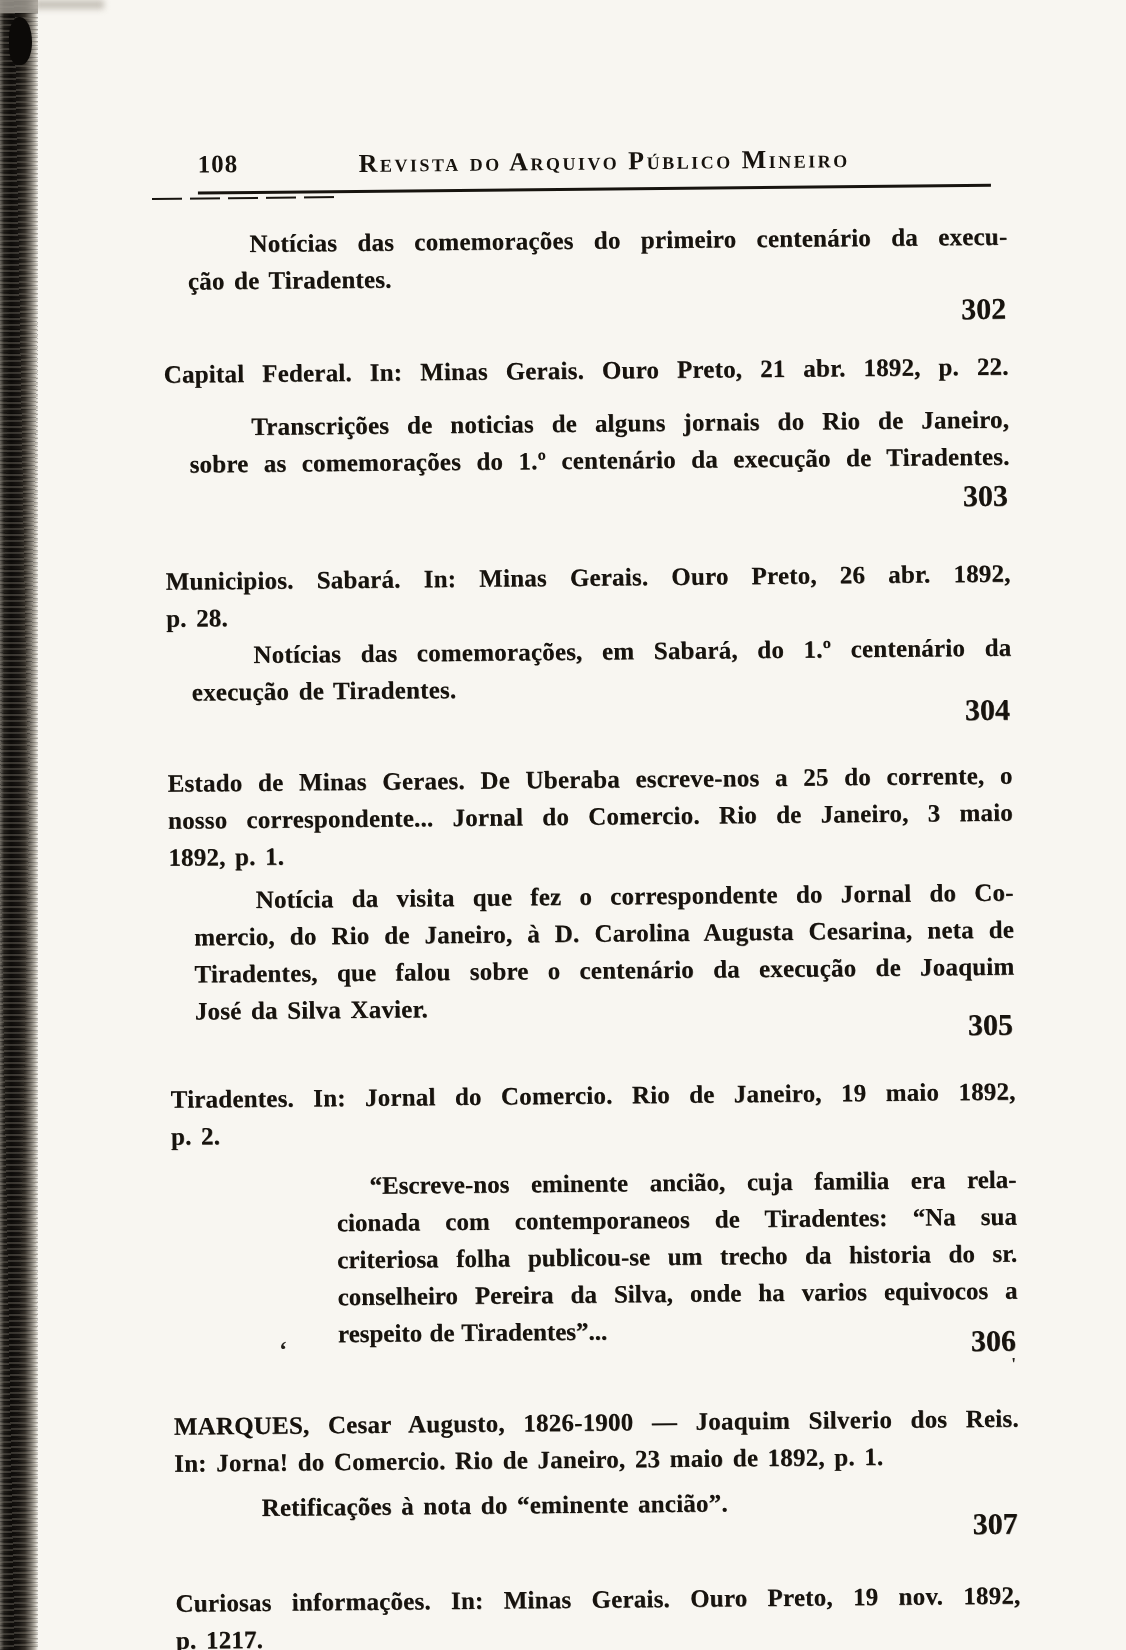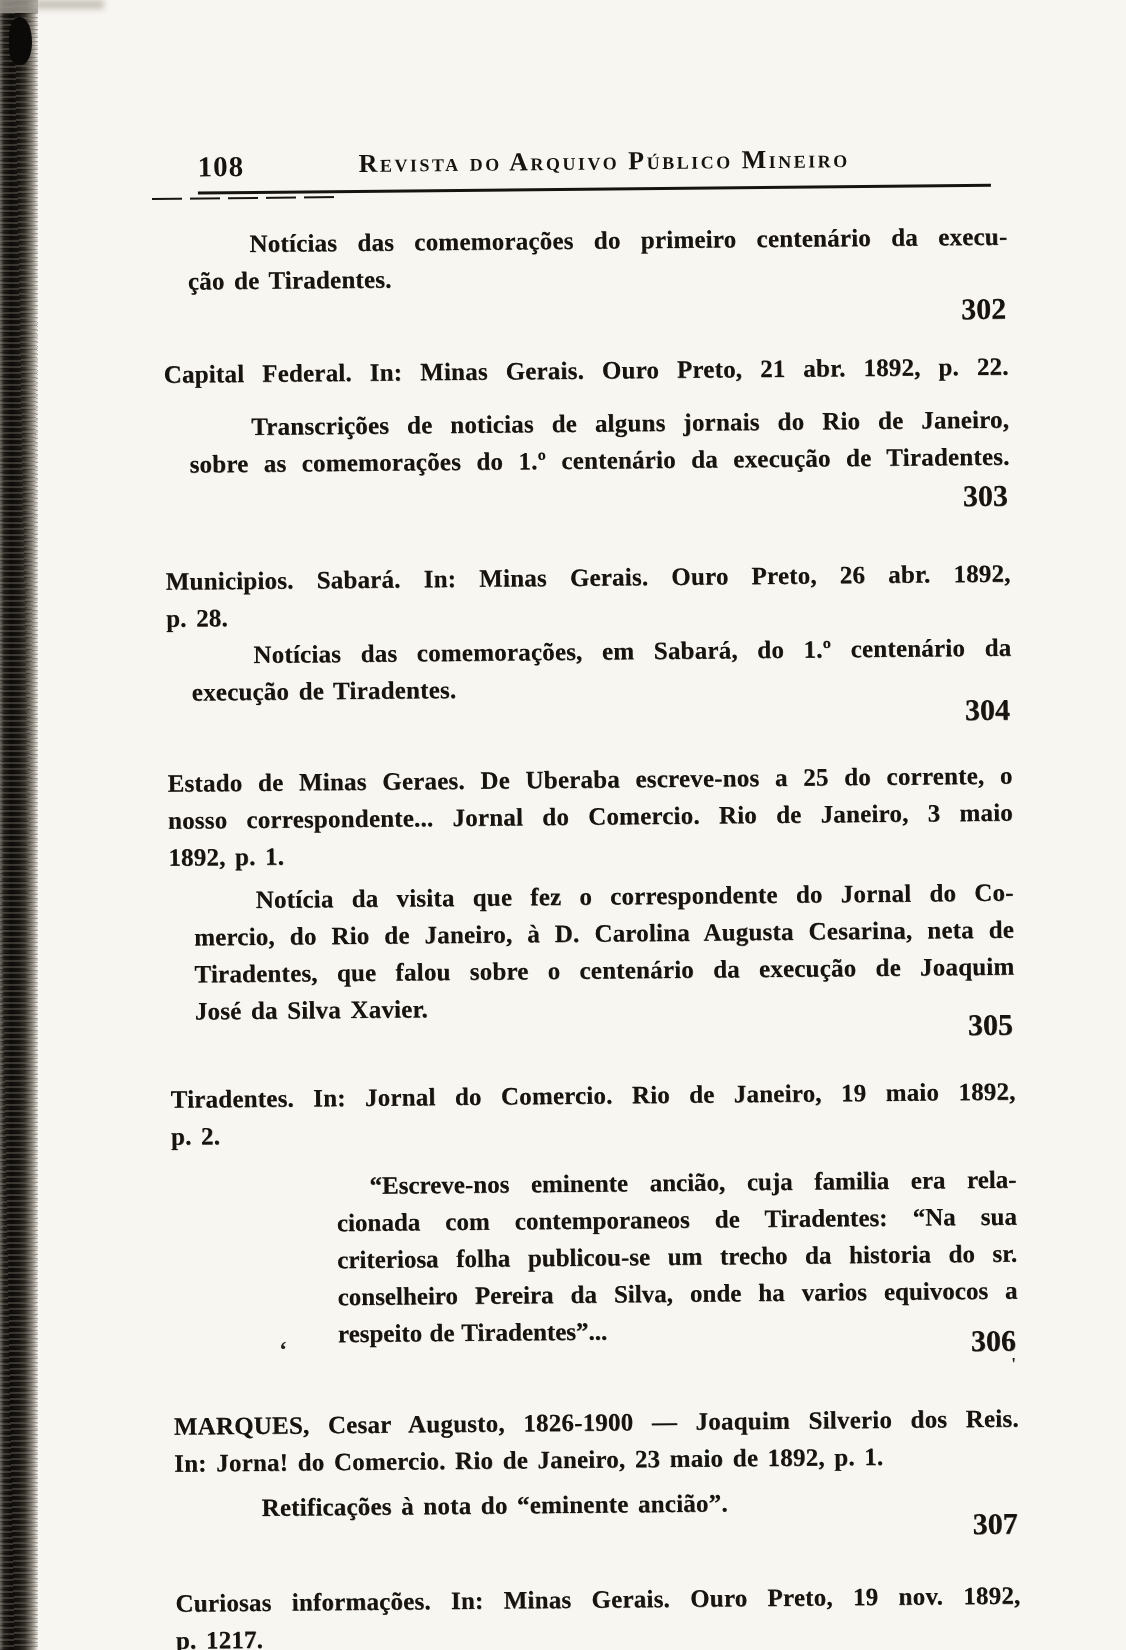--- a/index.html
+++ b/index.html
@@ -38,21 +38,21 @@
     position: absolute; inset: 0;
     transform: rotate(-0.55deg);
     transform-origin: 560px 820px;
     color: #17130e;
   }
   .content { position: absolute; left: 168px; top: 145px; width: 845px; }
 
   .header-row { position: relative; height: 36px; }
   .page-num {
     position: absolute; left: 36px; top: 2px;
-    font-size: 29px; font-weight: 700; letter-spacing: 1px;
+    font-size: 25px; font-weight: 700; letter-spacing: 1px;
   }
   .journal-title {
     position: absolute; left: 50%; top: 2px; transform: translateX(-50%);
     margin-left: 20px;
     font-variant: small-caps; font-weight: 700;
     font-size: 26px; letter-spacing: 2.5px; white-space: nowrap;
   }
   .header-rule { position: relative; margin-top: 7px; height: 8px; }
   .rule-main {
     position: absolute; left: 36px; right: 16px; top: 0; height: 3px;

